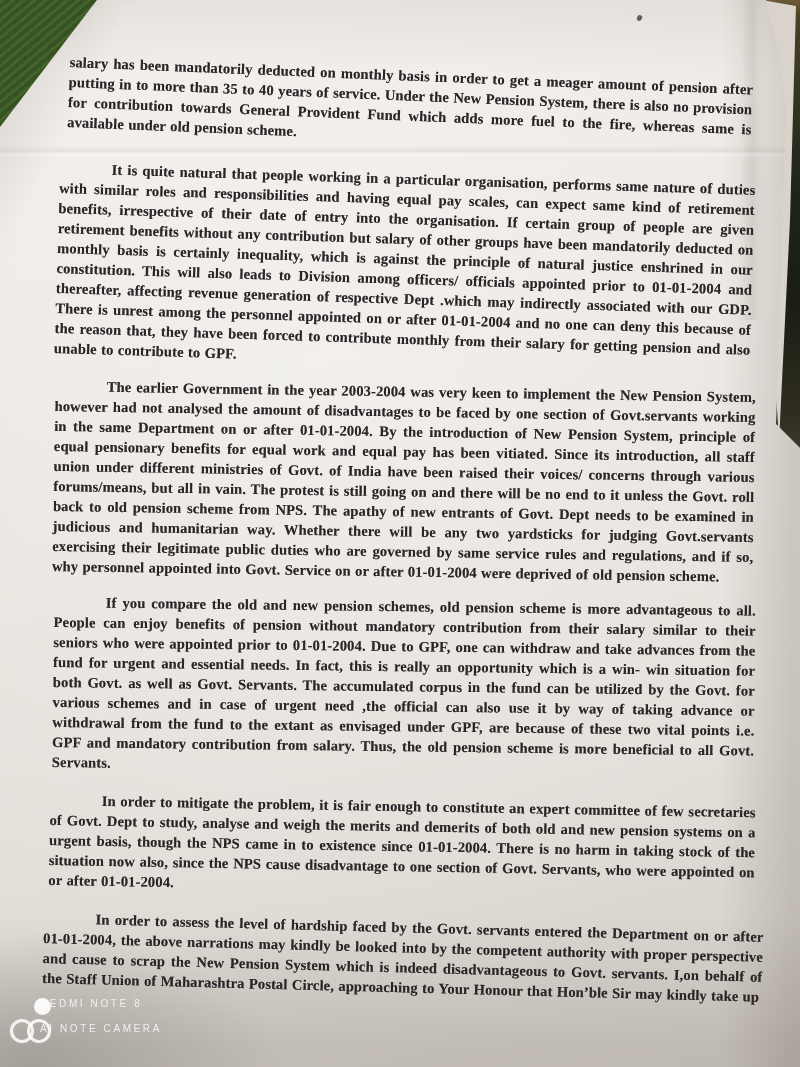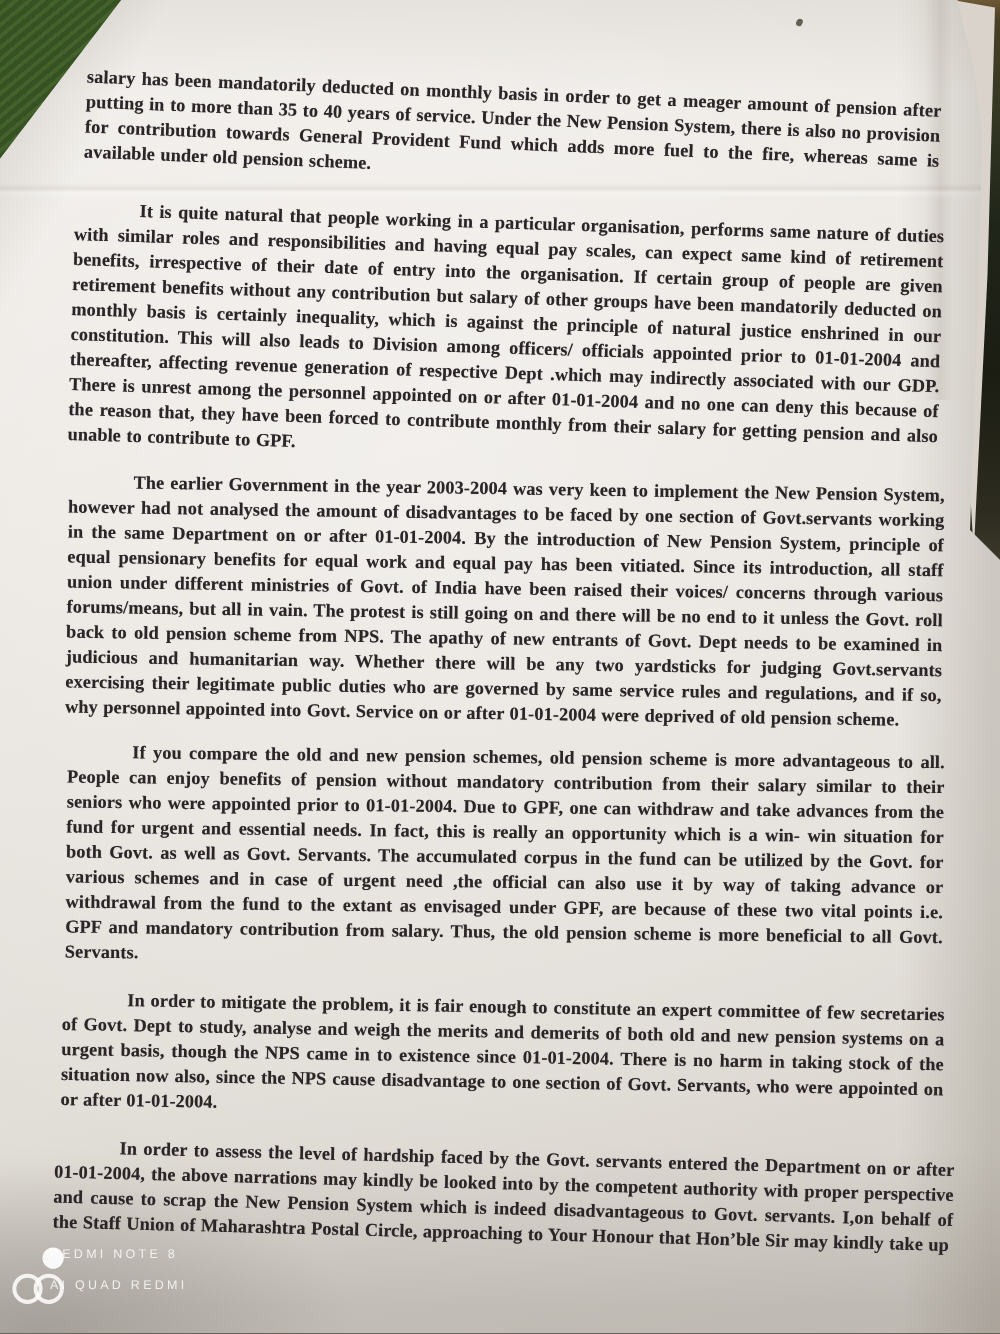--- a/index.html
+++ b/index.html
@@ -132,15 +132,15 @@
     </div>
   </div>
 
   <div class="watermark">
     <span class="wm-dot"></span>
     <svg class="wm-rings" width="50" height="30" viewBox="0 0 50 30">
       <circle cx="14" cy="15" r="10.5" fill="none" stroke="rgba(255,255,255,0.85)" stroke-width="3.2"></circle>
       <circle cx="31" cy="15" r="10.5" fill="none" stroke="rgba(255,255,255,0.85)" stroke-width="3.2"></circle>
     </svg>
     <span class="wm-line1">REDMI NOTE 8</span>
-    <span class="wm-line2">AI QUAD REDMI</span>
+    <span class="wm-line2">AI NOTE CAMERA</span>
   </div>
 </div>
 
 </body></html>

